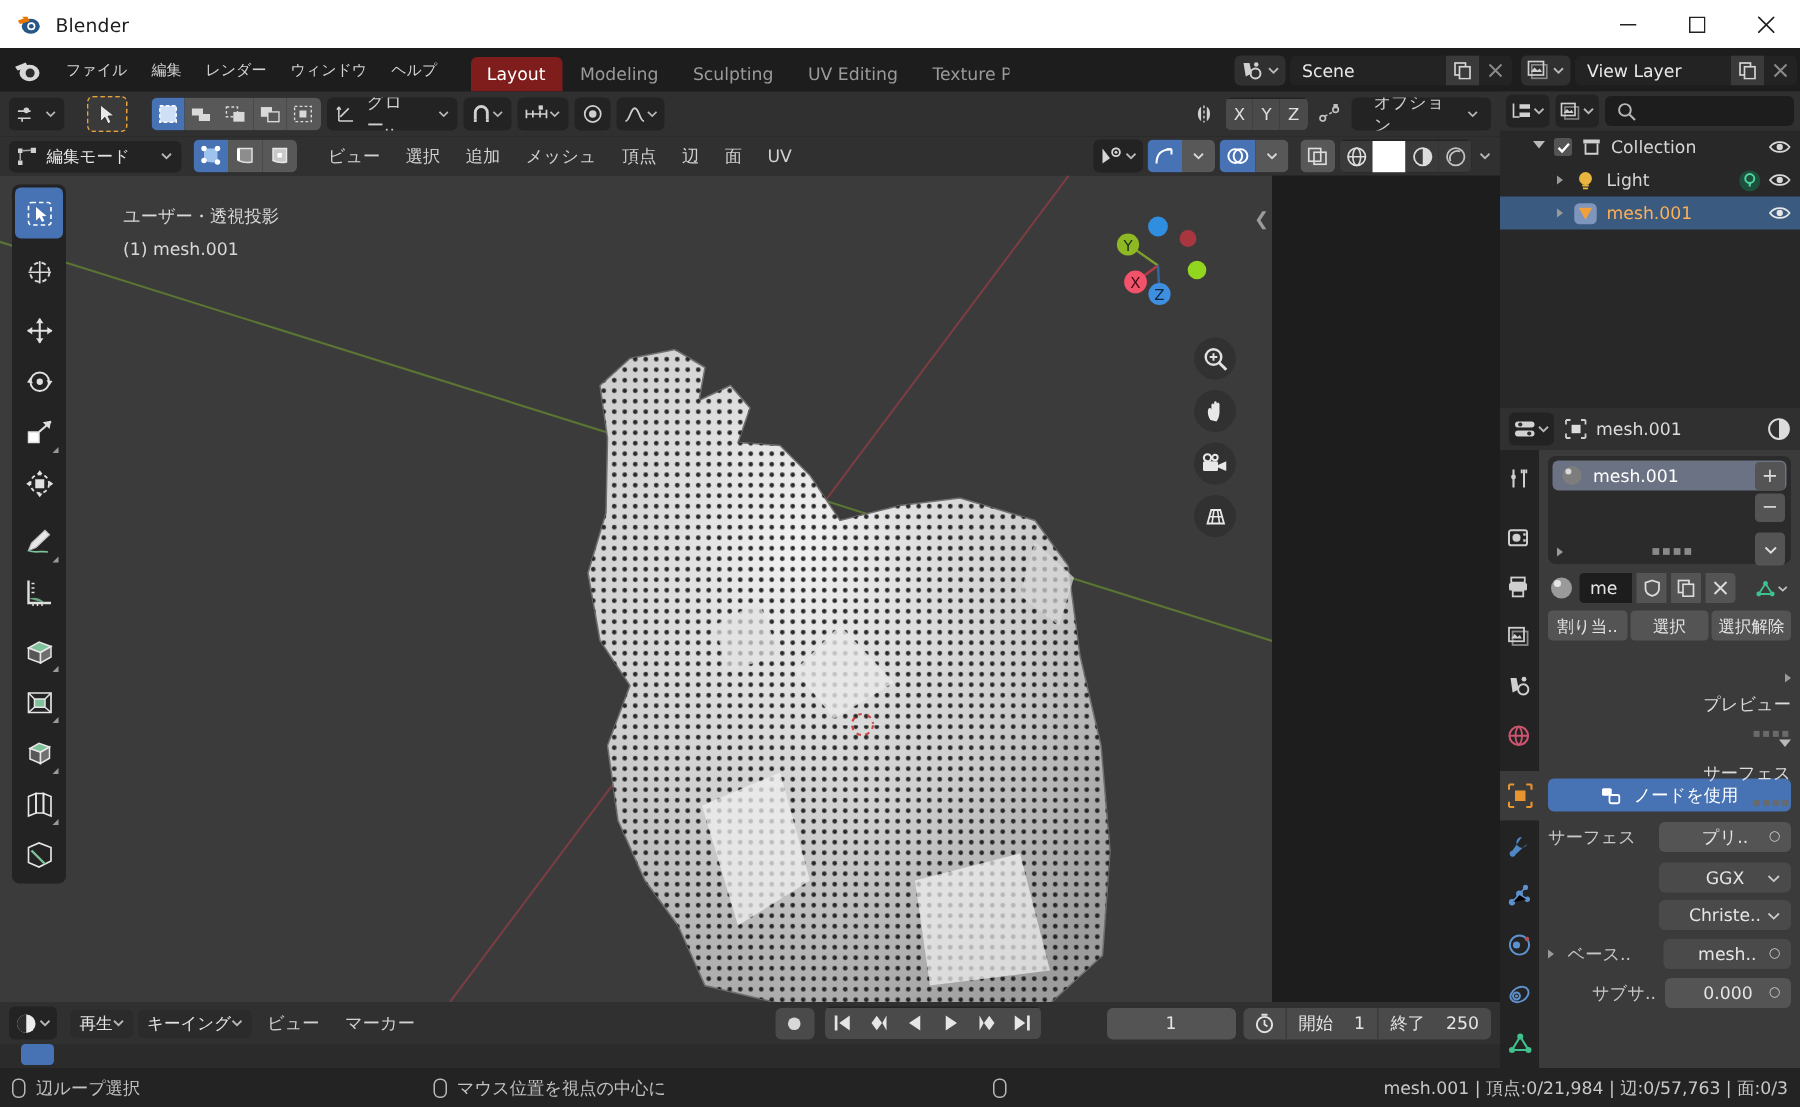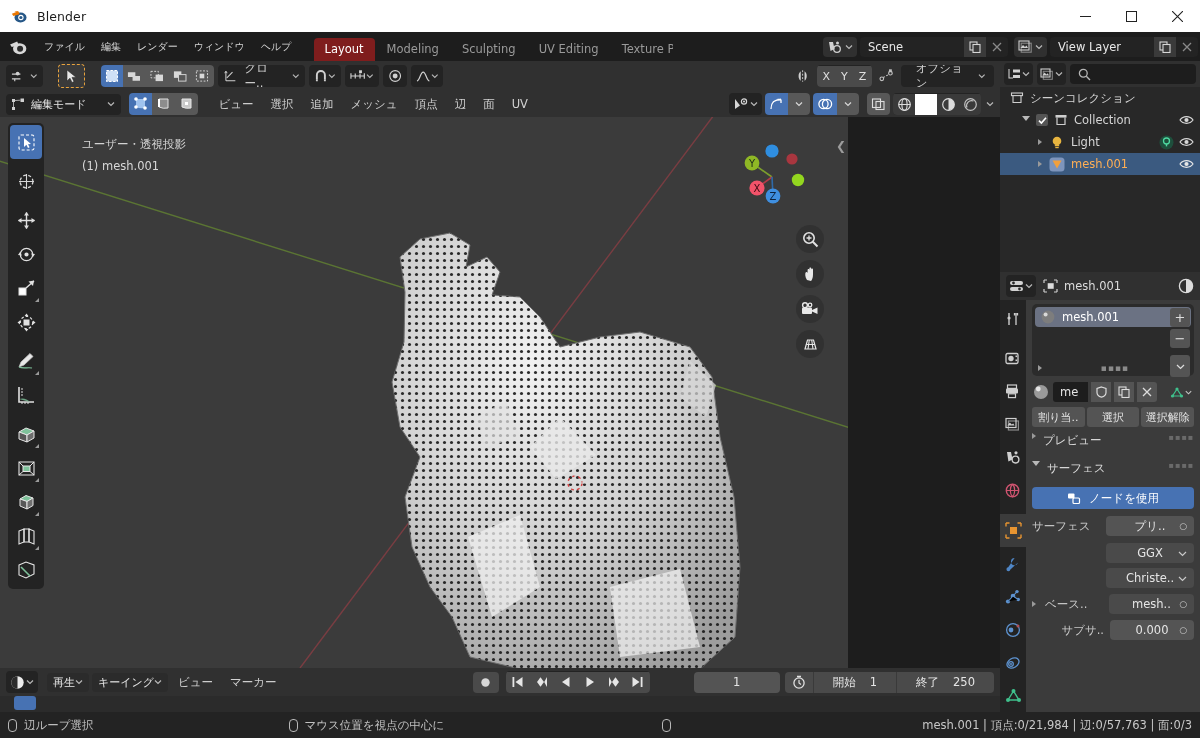--- a/index.html
+++ b/index.html
@@ -123,21 +123,21 @@
   }
   .tl-hdr { display: flex; align-items: center; height: 28px; padding: 0 6px; gap: 3px; }
   .tl-menu { padding: 2px 7px; font-size: 11.5px; color: #d2d2d2; border-radius: 3px; }
   .tl-dd { display:flex; align-items:center; gap:0; background:#2b2b2b; border-radius:4px; padding: 2px 6px; }
   .playgrp { margin-left: auto; display: flex; align-items: center; gap: 5px; }
   .pbtn { width: 24px; height: 21px; display:flex; align-items:center; justify-content:center; background:#4a4a4a; }
   .recbtn { width: 26px; height: 21px; border-radius: 4px; background:#4a4a4a; display:flex; align-items:center; justify-content:center; }
   .frfield { width: 86px; height: 21px; background:#545454; border-radius:4px; display:flex;
              align-items:center; justify-content:center; font-size:11.5px; }
   .rangegrp { display:flex; align-items:center; background:#4a4a4a; border-radius:4px; height:21px; overflow:hidden; }
-  .rg-cell { display:flex; align-items:center; gap:14px; padding: 0 19px; height:21px; font-size:11.5px; border-left:1px solid #3a3a3a; }
+  .rg-cell { display:flex; align-items:center; gap:14px; padding: 0 8px; height:21px; font-size:11.5px; border-left:1px solid #3a3a3a; }
   .tl-strip { height: 16px; background: #2b2b2b; position: relative; }
   .tl-cursor { position:absolute; left: 14px; top: 0; width: 22px; height: 14px; background:#4772b3; border-radius:3px; }
 
   
   .outliner { position: absolute; left: 1000px; top: 61px; width: 200px; height: 211px; background: #282828; }
   .out-hdr { height: 26px; background: #303030; display: flex; align-items: center; padding: 0 4px; gap: 4px; }
   .searchbox { flex: 1; height: 20px; background: #1d1d1d; border-radius: 4px; display:flex; align-items:center; padding-left:8px; }
   .out-row { display: flex; align-items: center; height: 22px; padding-right: 6px; font-size: 11.5px; color: #d6d6d6; }
   .out-row.sel { background: #3b5a80; }
   .out-row .lbl { white-space: nowrap; }
@@ -164,21 +164,21 @@
   .matslot-foot { position:absolute; left:6px; bottom:3px; right:6px; display:flex; align-items:center; }
   .sidebtns { position: absolute; right: 4px; top: 4px; display:flex; flex-direction:column; gap:2px; }
   .sqbtn { width: 20px; height: 19px; background:#545454; border-radius:3px; display:flex; align-items:center; justify-content:center; font-size:13px; color:#ddd; }
 
   .matrow { display:flex; align-items:center; gap:3px; margin-top: 6px; }
   .mat-name { flex:1; height:20px; background:#1d1d1d; border-radius:3px 0 0 3px; display:flex; align-items:center; padding-left:7px; font-size:11.5px; }
   .minibtn { width: 20px; height: 20px; background:#545454; display:flex; align-items:center; justify-content:center; }
   .assignrow { display:flex; gap:2px; margin-top:5px; }
   .abtn { flex:1; height:20px; background:#545454; border-radius:3px; display:flex; align-items:center; justify-content:center; font-size:11px; white-space:nowrap; overflow:hidden; }
 
-  .panelhdr { display:flex; align-items:flex-start; gap:7px; height:22px; margin-top:6px; font-size:11.5px; color:#dcdcdc; }
+  .panelhdr { display:flex; align-items:flex-end; gap:7px; height:22px; margin-top:22px; font-size:11.5px; color:#dcdcdc;flex-direction:column; }
   .grip { margin-left:auto; color:#6a6a6a; letter-spacing:1px; font-size:8px; }
   .usenodes { height:22px; background:#4772b3; border-radius:4px; display:flex; align-items:center; justify-content:center; gap:8px; margin-top:4px; color:#fff; font-size:11.5px; }
   .prow { display:flex; align-items:center; gap:6px; margin-top:7px; font-size:11.5px; }
   .plabel { width: 68px; color:#c8c8c8; white-space:nowrap; overflow:hidden; }
   .pfield { flex:1; height:20px; background:#545454; border-radius:4px; display:flex; align-items:center; justify-content:center; gap:6px; font-size:11.5px; position:relative; }
   .pfield.dark { background:#4a4a4a; }
   .pfield .deco { position:absolute; right:7px; color:#c9c9c9; font-size:9px; }
   .pfield .chev { position:absolute; right:7px; color:#c9c9c9; }
 
   
@@ -851,27 +851,20 @@
           </svg>
       </div>
       <div class="searchbox">
         <svg width="13" height="13" viewBox="0 0 13 13">
           <circle cx="5.3" cy="5.3" r="3.9" fill="none" stroke="#b6b6b6" stroke-width="1.3"></circle>
           <path d="M8.3 8.3 L12 12" stroke="#b6b6b6" stroke-width="1.4"></path>
         </svg>
       </div>
     </div>
 
-    <div class="out-row" style="padding-left:10px">
-      <svg width="14" height="14" viewBox="0 0 14 14" style="margin-right:6px">
-        <rect x="1.5" y="2" width="11" height="2.6" fill="none" stroke="#cfcfcf" stroke-width="1.1"></rect>
-        <path d="M3 4.6 L3 11.5 L11 11.5 L11 4.6" fill="none" stroke="#cfcfcf" stroke-width="1.1"></path>
-      </svg>
-      <span class="lbl">シーンコレクション</span>
-    </div>
 
     <div class="out-row" style="padding-left:22px">
       <span class="tri down" style="margin-right:6px"></span>
       <span class="ckbox" style="margin-right:6px">
         <svg width="9" height="9" viewBox="0 0 9 9">
             <path d="M1 4.6 L3.4 7 L8 1.8" stroke="#fff" stroke-width="1.6" fill="none"></path>
           </svg>
       </span>
       <svg width="14" height="14" viewBox="0 0 14 14" style="margin-right:6px">
         <rect x="1.5" y="2" width="11" height="2.6" fill="#cfcfcf"></rect>

